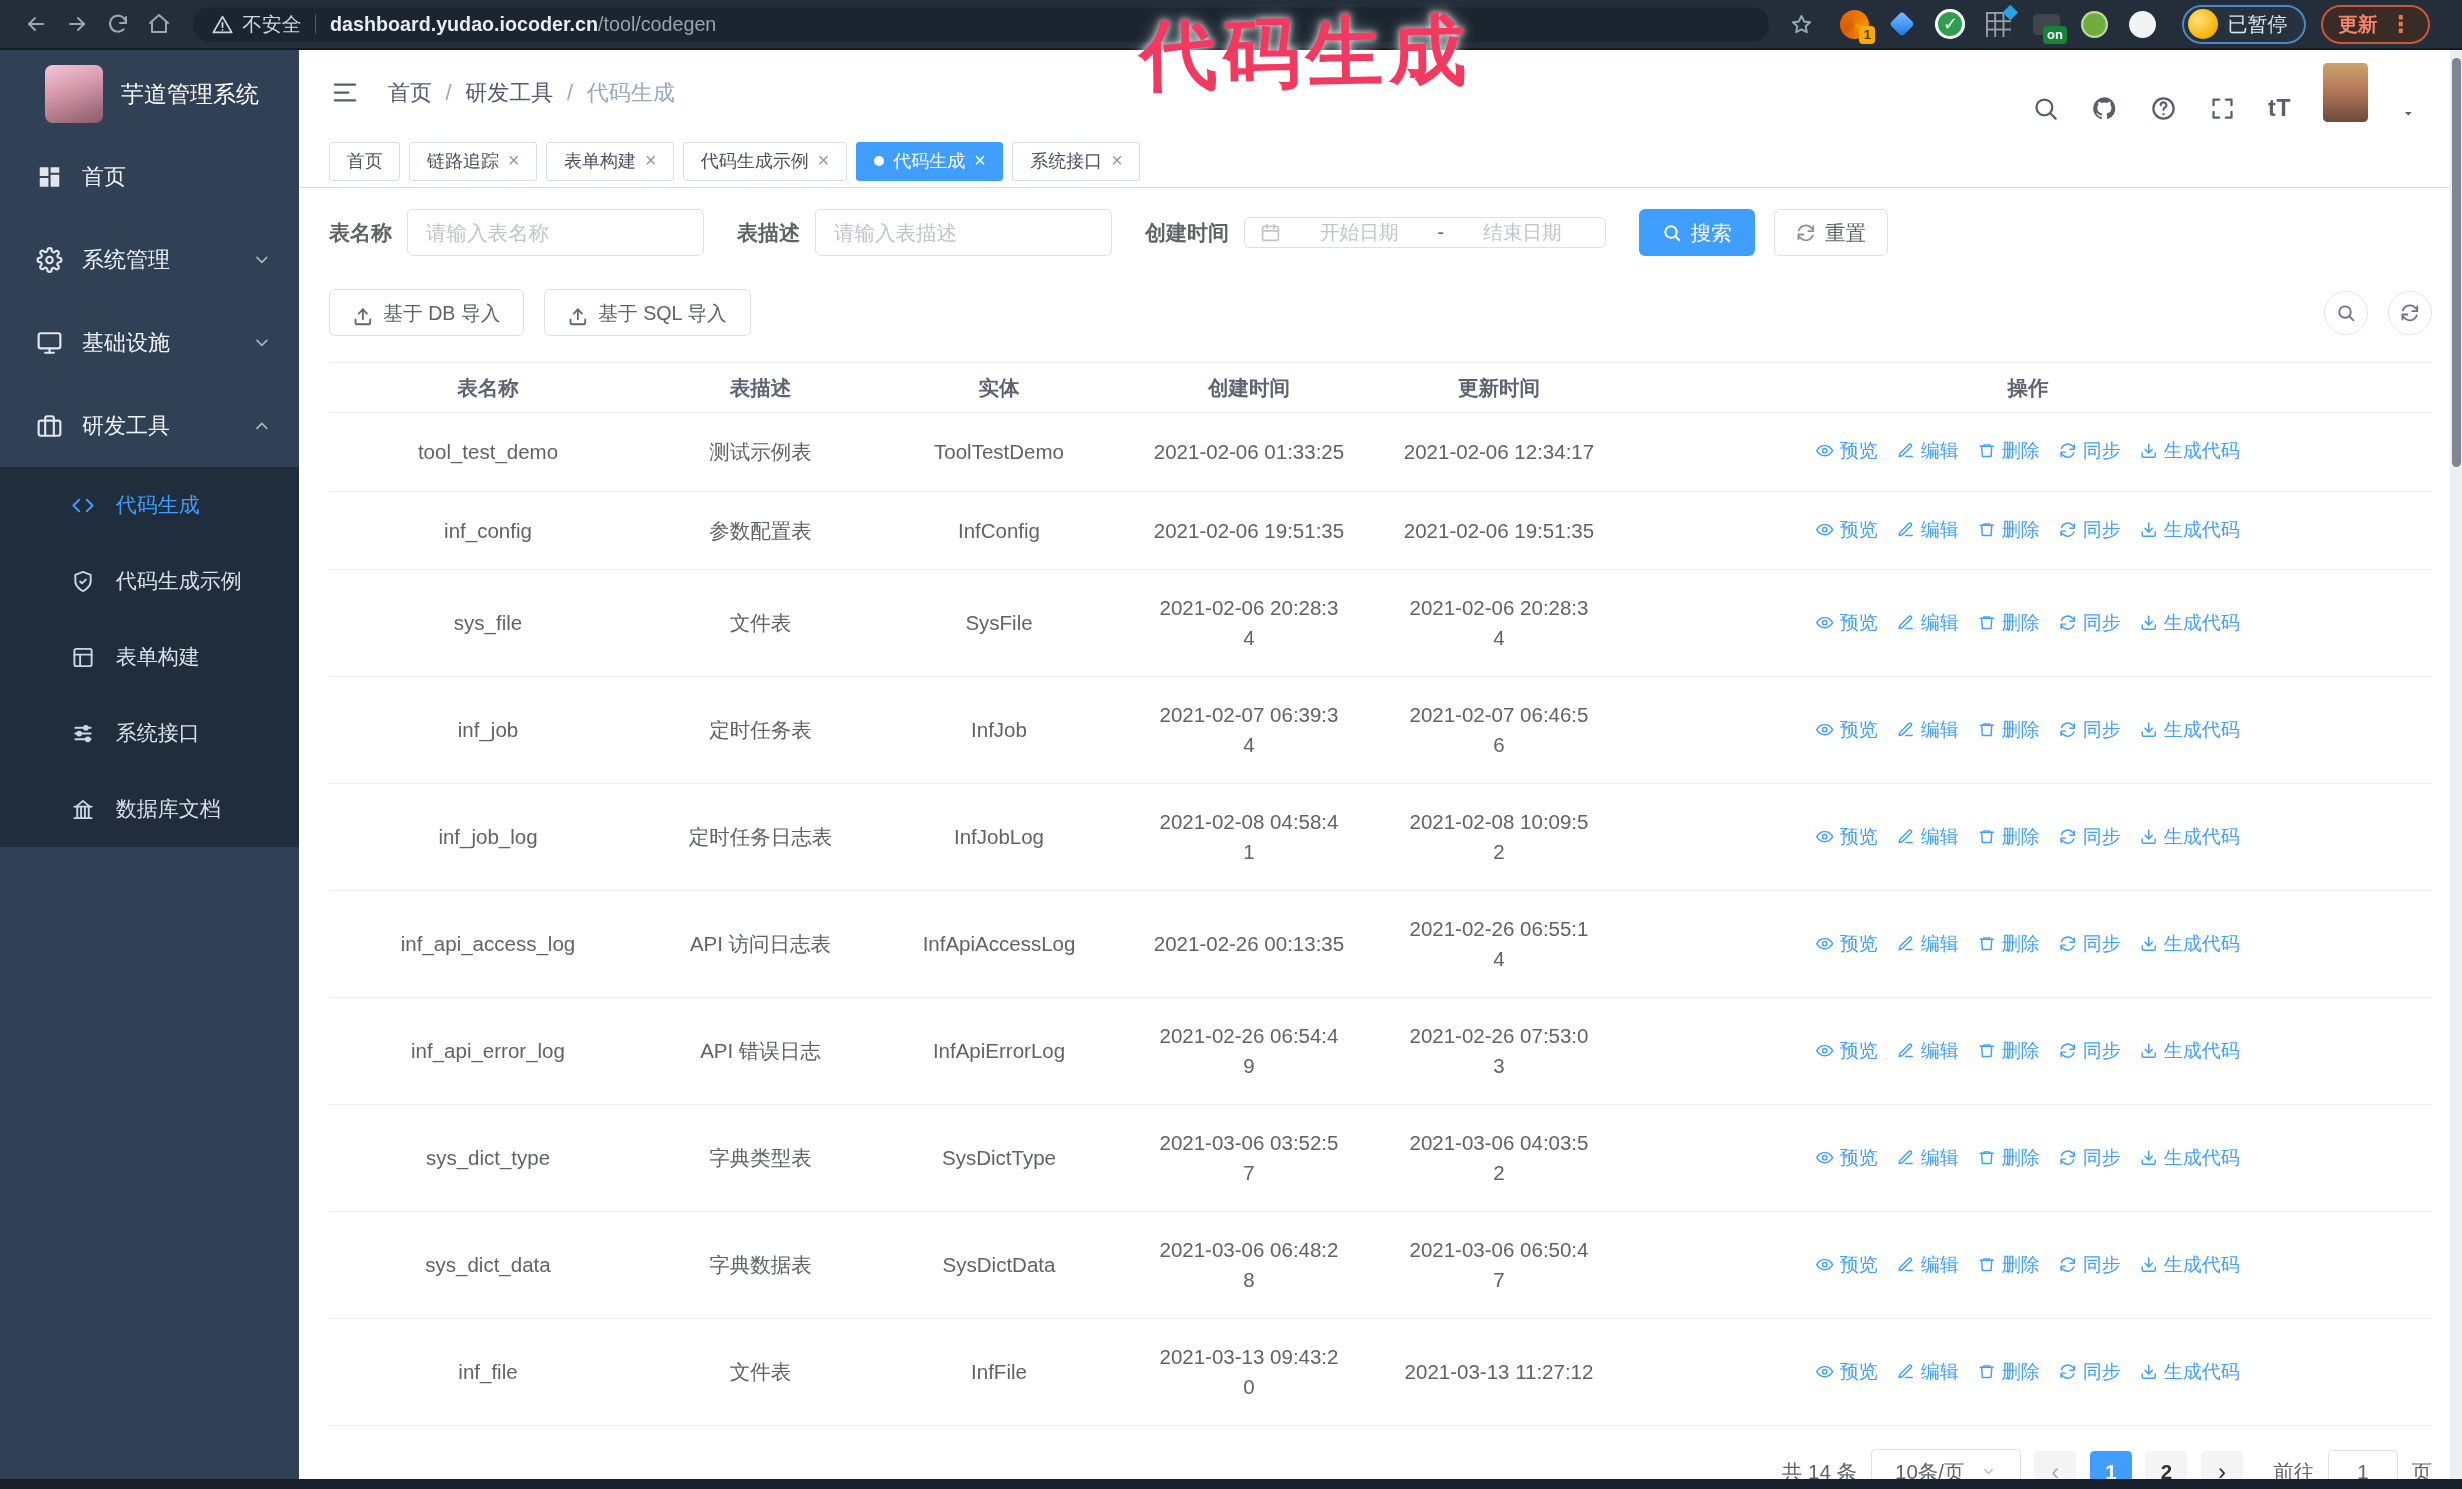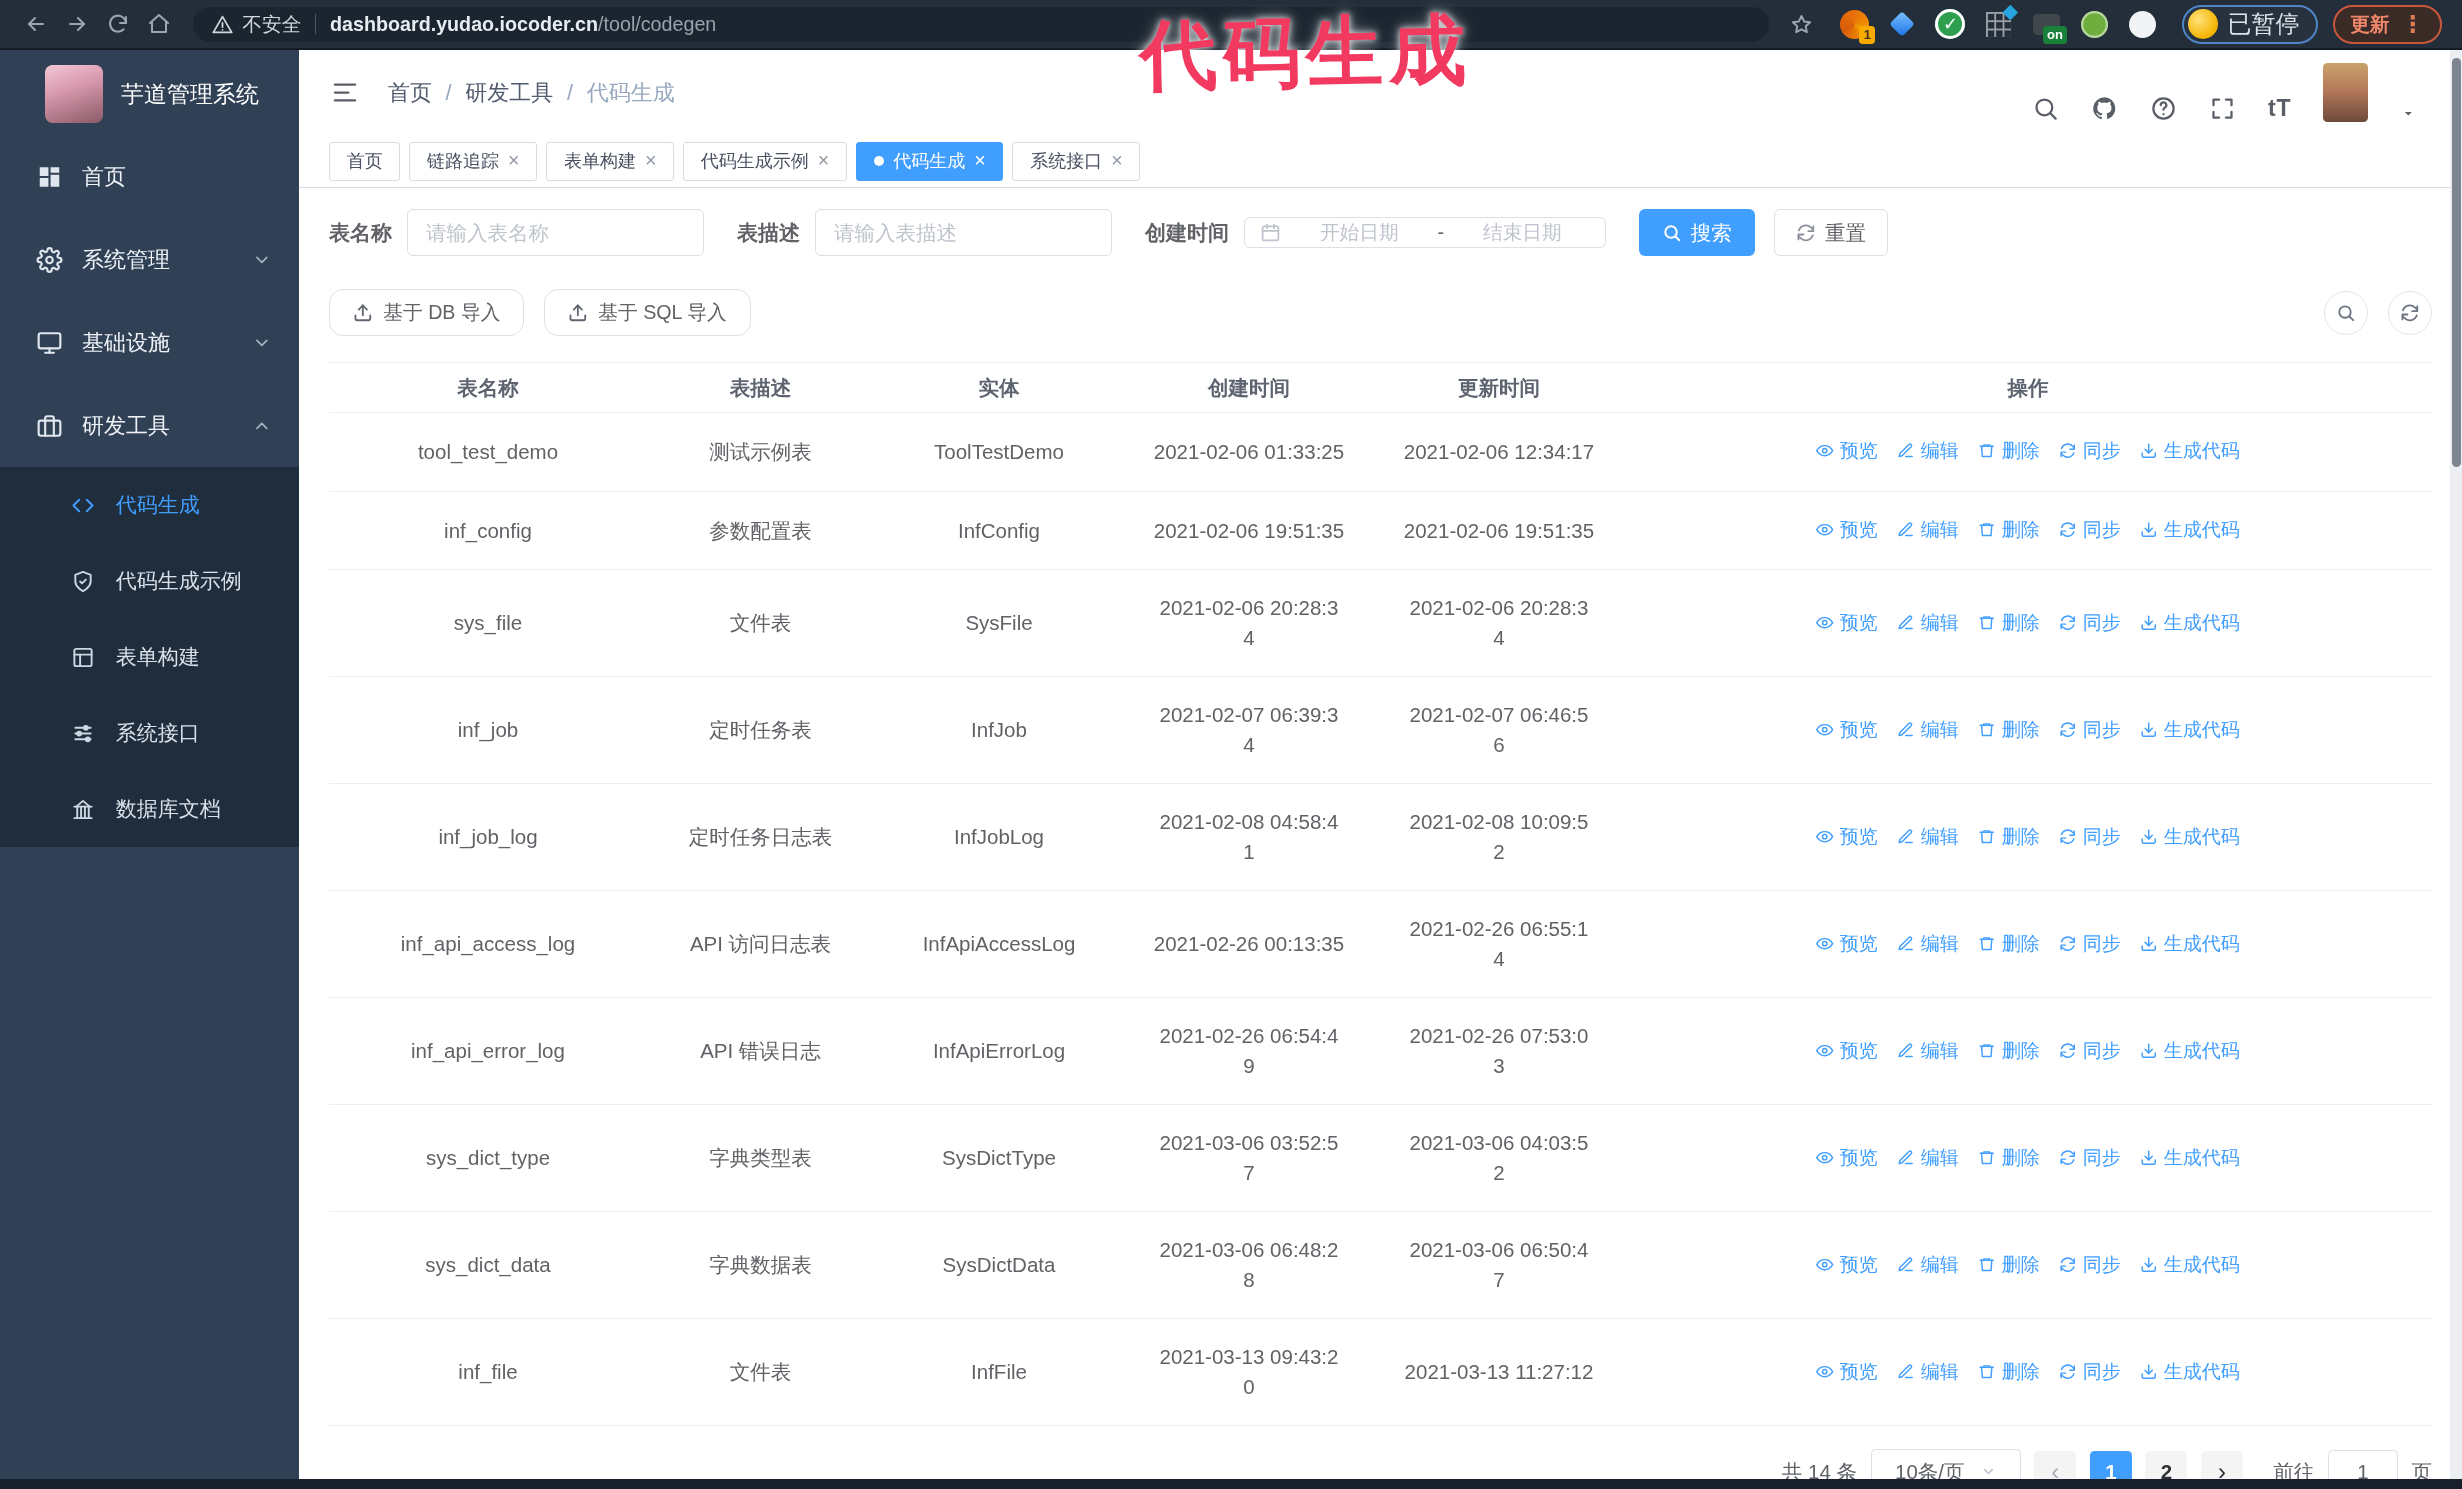--- a/index.html
+++ b/index.html
@@ -25,21 +25,21 @@
   [data-name="extension-orange-icon"] .shape{width:29px;height:29px;border-radius:50%;background:conic-gradient(#e8710a,#f29900,#d95b0a,#e8710a);}
   [data-name="extension-gem-icon"] .shape{width:18px;height:18px;border-radius:3.8px;background:linear-gradient(135deg,#7cc0ff,#1a73e8);transform:rotate(45deg);}
   [data-name="extension-check-icon"] .shape{width:30px;height:30px;border-radius:50%;background:#2e9e4f;box-shadow:inset 0 0 0 3px #fff;position:relative;}
   [data-name="extension-check-icon"] .shape::after{content:"✓";position:absolute;inset:0;display:flex;align-items:center;justify-content:center;color:#fff;font-size:18px;font-weight:bold;}
   [data-name="extension-grid-icon"] .shape{width:25px;height:25px;background-image:linear-gradient(#9aa0a6 2.3px,transparent 2.3px),linear-gradient(90deg,#9aa0a6 2.3px,transparent 2.3px);background-size:8.3px 8.3px;position:relative;}
   [data-name="extension-grid-icon"] .shape::after{content:"";position:absolute;right:-4.5px;top:-4.5px;width:10.6px;height:10.6px;background:#27a3e0;transform:rotate(45deg);}
   [data-name="extension-on-icon"] .shape{width:27px;height:21px;border-radius:4.5px;background:#41464b;}
   [data-name="extension-on-icon"] .badge{background:#188038;color:#fff;}
   [data-name="extension-green-icon"] .shape{width:27px;height:27px;border-radius:50%;background:#6fae3e;box-shadow:inset 0 0 0 2.3px rgba(255,255,255,.5);}
   [data-name="extension-puzzle-icon"] .shape{width:27px;height:27px;border-radius:50%;background:#f1f3f4;}
-  .profile-pill{margin-left:23px;height:39px;border:2.3px solid #4f86c6;border-radius:21px;background:#28323f;display:flex;align-items:center;gap:9px;padding:0 16.7px 0 4.5px;color:#dde3ea;font-size:24px;}
+  .profile-pill{margin-left:23px;height:39px;border:2.3px solid #4f86c6;border-radius:21px;background:#28323f;display:flex;align-items:center;gap:9px;padding:0 16.7px 0 4.5px;color:#dde3ea;font-size:20px;}
   .face{width:30px;height:30px;border-radius:50%;background:radial-gradient(circle at 35% 35%,#ffe27a,#f4b400 70%,#d69e00);}
   .update-pill{margin-left:15px;height:39px;border:2.3px solid #c9573b;border-radius:21px;background:#3a2b27;display:flex;align-items:center;gap:12px;padding:0 15px;color:#f0876a;font-size:19.7px;font-weight:bold;}
   .dots{color:#e07b54;font-size:23px;font-weight:bold;}
 
   
   .sidebar{position:absolute;left:0;top:50px;bottom:0;width:299px;background:#304156;}
   .logo-row{display:flex;align-items:center;gap:18px;padding:15px 0 12px 45px;}
   .logo-img{width:58px;height:58px;border-radius:7.6px;background:linear-gradient(160deg,#f2c8d6 0%,#d99aae 40%,#8a5a68 100%);}
   .app-title{font-size:23px;font-weight:normal;color:#fff;}
   .menu-item{height:83px;display:flex;align-items:center;padding:0 27px 0 35px;font-size:22px;color:#eef2f7;cursor:pointer;}
@@ -78,21 +78,21 @@
   .date-input{width:362px;height:31px;border:1.5px solid #dcdfe6;border-radius:6px;display:flex;align-items:center;padding:0 15px;gap:10.6px;}
   .date-input .ci{width:21px;height:21px;color:#c0c4cc;}
   .date-ph{flex:1;text-align:center;color:#bfc4cc;font-size:19.7px;}
   .date-sep{color:#606266;font-size:19.7px;}
   .btn-search{height:47px;background:#409eff;border:none;color:#fff;border-radius:6px;display:inline-flex;align-items:center;gap:9px;padding:0 23px;font-size:20.5px;margin-left:33px;cursor:pointer;}
   .btn-search .bi{width:19.7px;height:19.7px;}
   .btn-reset{height:47px;border:1.5px solid #dcdfe6;background:#fff;color:#606266;border-radius:6px;display:inline-flex;align-items:center;gap:9px;padding:0 21px;font-size:20.5px;margin-left:19.7px;cursor:pointer;}
   .btn-reset .bi{width:19.7px;height:19.7px;color:#8a8f99;}
 
   .toolbar{display:flex;align-items:center;margin-top:33px;}
-  .btn-plain{height:47px;border:1.5px solid #dcdfe6;background:#fff;color:#606266;border-radius:14px;display:inline-flex;align-items:center;gap:10.6px;padding:0 23px;font-size:19.7px;margin-right:19.7px;cursor:pointer;}
+  .btn-plain{height:47px;border:1.5px solid #dcdfe6;background:#fff;color:#606266;border-radius:6px;display:inline-flex;align-items:flex-end;gap:10.6px;padding:8px 23px;font-size:19.7px;margin-right:19.7px;cursor:pointer;}
   .btn-plain .bi{width:19.7px;height:19.7px;color:#5f6670;}
   .tool-circles{margin-left:auto;display:flex;gap:19.7px;}
   .circle-btn{width:44px;height:44px;border-radius:50%;border:1.5px solid #e3e6eb;background:#fff;display:flex;align-items:center;justify-content:center;color:#6b7280;cursor:pointer;}
   .circle-btn .bi{width:19.7px;height:19.7px;}
 
   table.grid{width:100%;border-collapse:collapse;margin-top:26px;table-layout:fixed;border-top:1.5px solid #ebeef5;}
   .grid th{height:50px;font-size:20.5px;font-weight:bold;color:#5d6470;border-bottom:1.5px solid #ebeef5;text-align:center;}
   .grid td{padding:23px 10.6px;font-size:20.5px;color:#606266;text-align:center;border-bottom:1.5px solid #ebeef5;line-height:30px;overflow:hidden;}
   .wrap-char{display:block;}
   .op{display:inline-flex;align-items:center;gap:6px;color:#409eff;font-size:19px;margin:0 9.8px;white-space:nowrap;text-decoration:none;cursor:pointer;}

